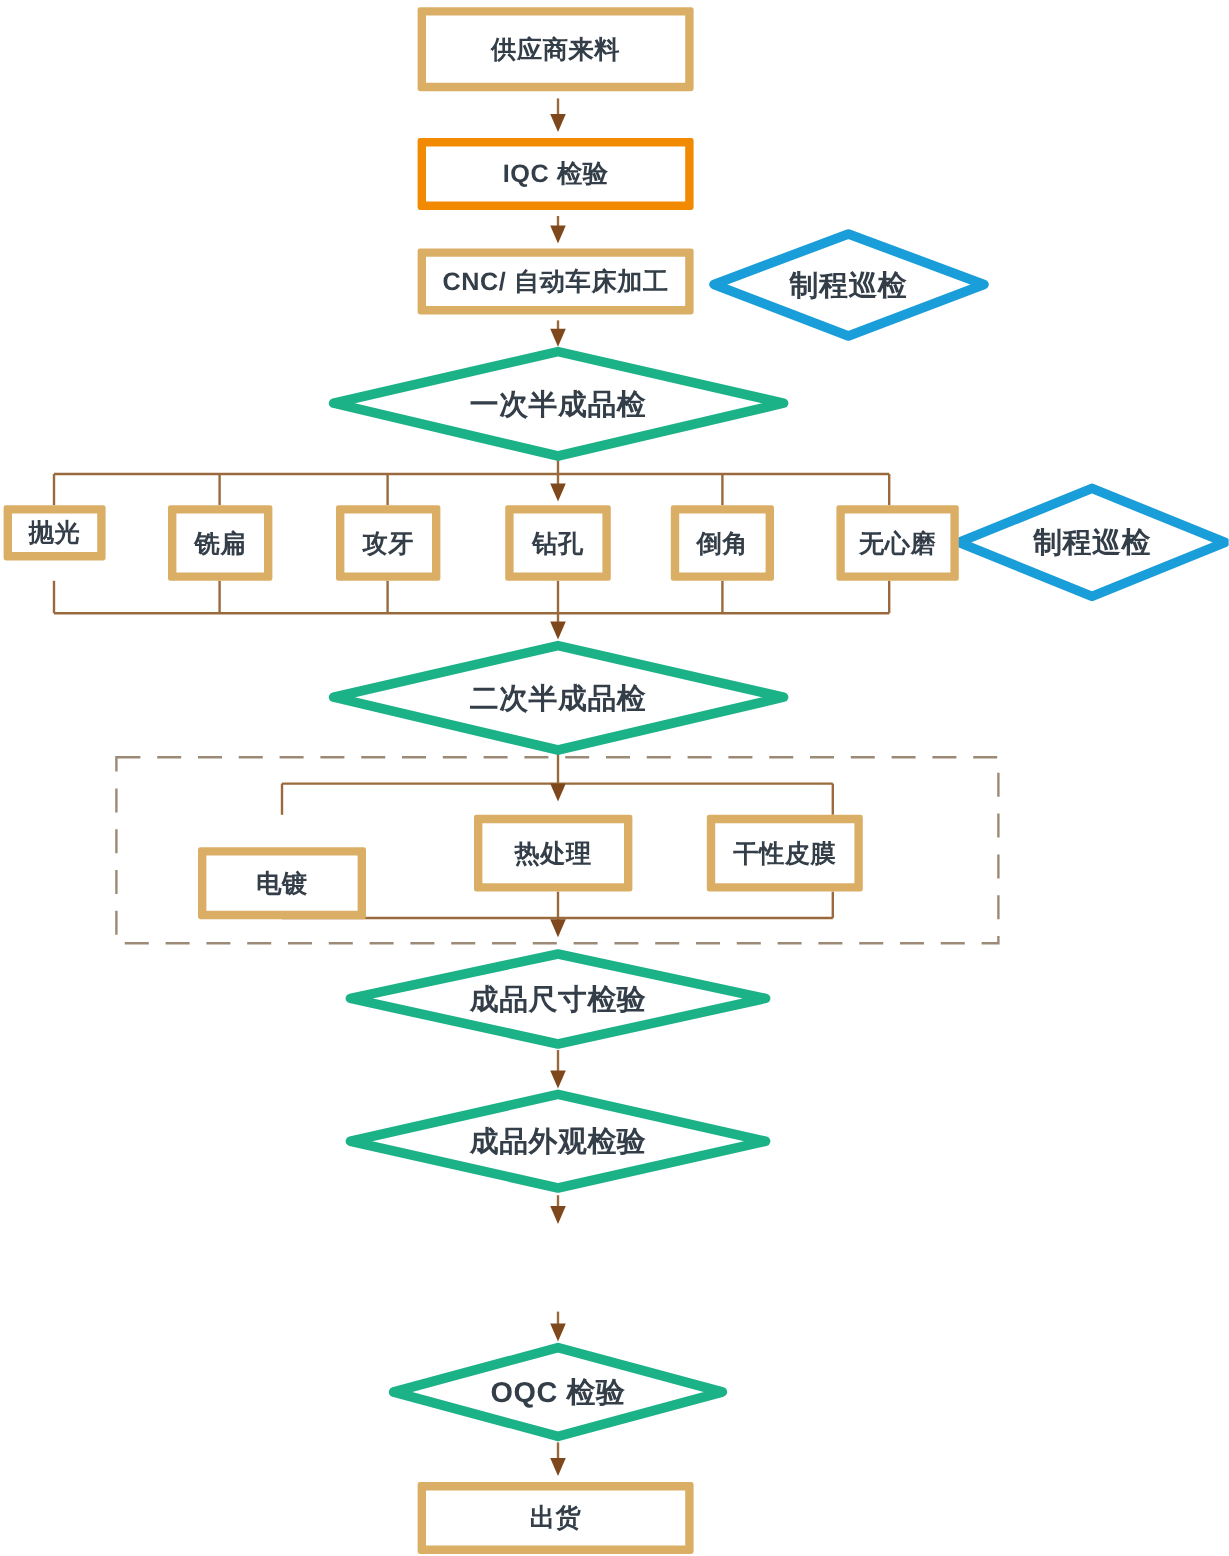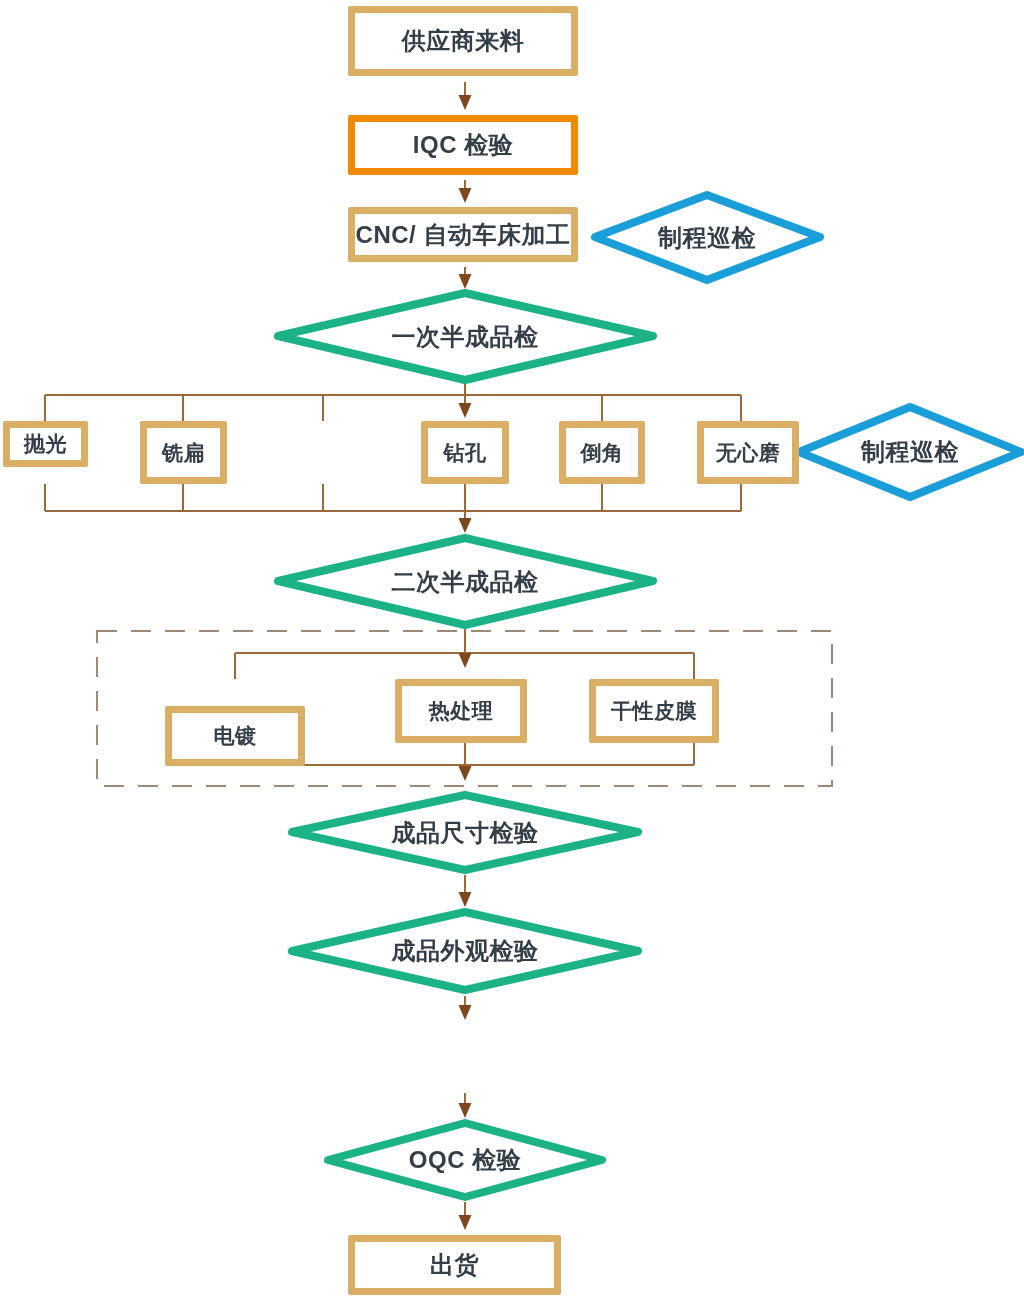--- a/index.html
+++ b/index.html
@@ -7,21 +7,21 @@
     --text:#333E48; --line:#9A6A3C; --arrow:#7E481C; --dash:#9C8A76; --bg:#FFFFFF;
   }
   html,body{margin:0;padding:0;background:var(--bg);}
   .stage{position:relative;width:1024px;height:1297px;background:var(--bg);overflow:hidden;
          font-family:"Liberation Sans","DejaVu Sans",sans-serif;}
   .stage svg{position:absolute;left:0;top:0;}
   .box{position:absolute;box-sizing:border-box;background:#fff;border:7px solid var(--tan);
        display:flex;align-items:center;justify-content:center;border-radius:2px;}
   .box.orange{border-color:var(--orange);}
   .lbl{font-size:21px;font-weight:600;color:var(--text);letter-spacing:.5px;white-space:nowrap;}
-  .lbl.big{font-size:24px;}
+  .lbl.big{font-size:21px;}
   .dlabel{position:absolute;transform:translate(-50%,-50%);white-space:nowrap;
           font-size:24px;font-weight:600;color:var(--text);letter-spacing:.5px;}
   .gd{fill:#fff;stroke:var(--green);stroke-width:8;stroke-linejoin:round;}
   .bd{fill:#fff;stroke:var(--blue);stroke-width:8;stroke-linejoin:round;}
   .cl{stroke:var(--line);stroke-width:2;fill:none;}
   .ah{fill:var(--arrow);stroke:none;}
   .dashbox{fill:none;stroke:var(--dash);stroke-width:2;stroke-dasharray:20 14;}
 </style>
 </head>
 <body>
@@ -94,41 +94,44 @@
   <div class="box" style="left:348px;top:207px;width:230px;height:55px">
     <span class="lbl big">CNC/ 自动车床加工</span>
   </div>
 
   <div class="box" style="left:3px;top:421px;width:85px;height:46px">
     <span class="lbl">抛光</span>
   </div>
   <div class="box" style="left:140px;top:421px;width:87px;height:63px">
     <span class="lbl">铣扁</span>
   </div>
+  <div class="box" style="left:280px;top:421px;width:87px;height:63px">
+    <span class="lbl">攻牙</span>
+  </div>
   <div class="box" style="left:421px;top:421px;width:88px;height:63px">
     <span class="lbl">钻孔</span>
   </div>
   <div class="box" style="left:559px;top:421px;width:86px;height:63px">
     <span class="lbl">倒角</span>
   </div>
   <div class="box" style="left:697px;top:421px;width:102px;height:63px">
     <span class="lbl">无心磨</span>
   </div>
 
   <div class="box" style="left:165px;top:706px;width:140px;height:60px">
     <span class="lbl">电镀</span>
   </div>
   <div class="box" style="left:395px;top:679px;width:132px;height:64px">
     <span class="lbl">热处理</span>
   </div>
   <div class="box" style="left:589px;top:679px;width:130px;height:64px">
     <span class="lbl">干性皮膜</span>
   </div>
 
-  <div class="box" style="left:348px;top:1235px;width:213px;height:60px">
+  <div class="box" style="left:348px;top:1235px;width:230px;height:60px">
     <span class="lbl big">出货</span>
   </div>
 
   <div class="dlabel" style="left:707px;top:238px">制程巡检</div>
   <div class="dlabel" style="left:465px;top:337px">一次半成品检</div>
   <div class="dlabel" style="left:910px;top:452px">制程巡检</div>
   <div class="dlabel" style="left:465px;top:582px">二次半成品检</div>
   <div class="dlabel" style="left:465px;top:833px">成品尺寸检验</div>
   <div class="dlabel" style="left:465px;top:951px">成品外观检验</div>
   <div class="dlabel" style="left:465px;top:1160px">OQC 检验</div>

